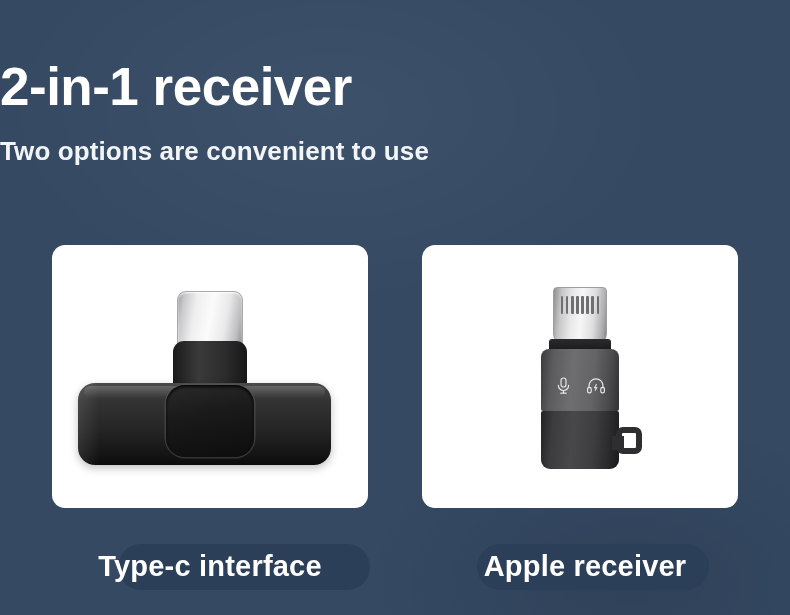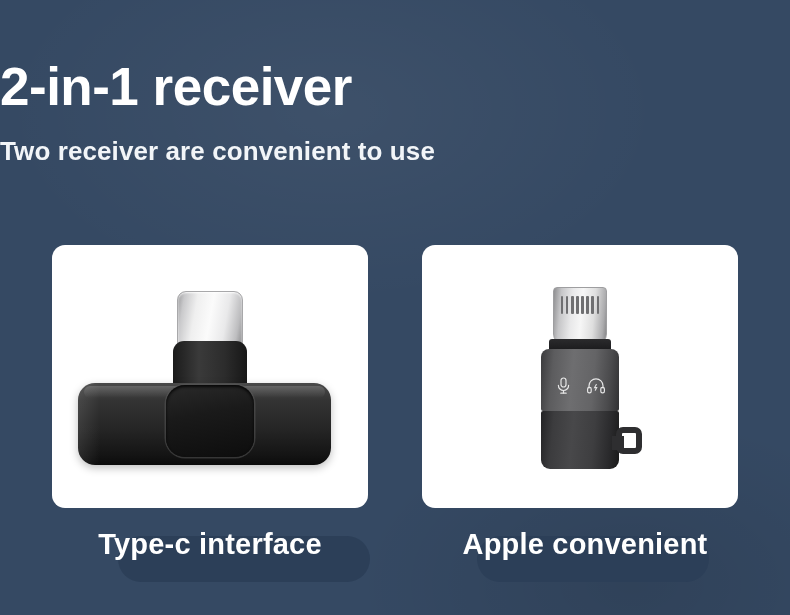--- a/index.html
+++ b/index.html
@@ -266,24 +266,25 @@
   .captions {
     position: absolute;
     top: 528px;
     left: 0;
     width: 790px;
     height: 70px;
   }
 
   .caption {
     position: absolute;
-    top: 0;
+    top: 8px;
     width: 340px;
     height: 60px;
     display: flex;
+    align-items: center;
     justify-content: center;
   }
   .caption.left  { left: 40px; }
   .caption.right { left: 415px; }
 
   .caption-pill {
     position: absolute;
     top: 8px;
     left: 78px;
     width: 252px;
@@ -306,21 +307,21 @@
     white-space: nowrap;
   }
 </style>
 </head>
 <body>
 
 <div class="bg-sheen"></div>
 
 <div class="header">
   <div class="title">2-in-1 receiver</div>
-  <div class="subtitle">Two receiver are convenient to use</div>
+  <div class="subtitle">Two options are convenient to use</div>
 </div>
 
 <div class="cards">
 
   <div class="card">
     <div class="product">
       <div class="tc-plug"></div>
       <div class="tc-neck"></div>
       <div class="tc-body"></div>
       <div class="tc-inset"></div>
@@ -377,16 +378,16 @@
 
 <div class="captions">
 
   <div class="caption left">
     <div class="caption-pill"></div>
     <div class="caption-text">Type-c interface</div>
   </div>
 
   <div class="caption right">
     <div class="caption-pill"></div>
-    <div class="caption-text">Apple convenient</div>
+    <div class="caption-text">Apple receiver</div>
   </div>
 
 </div>
 
 </body></html>

